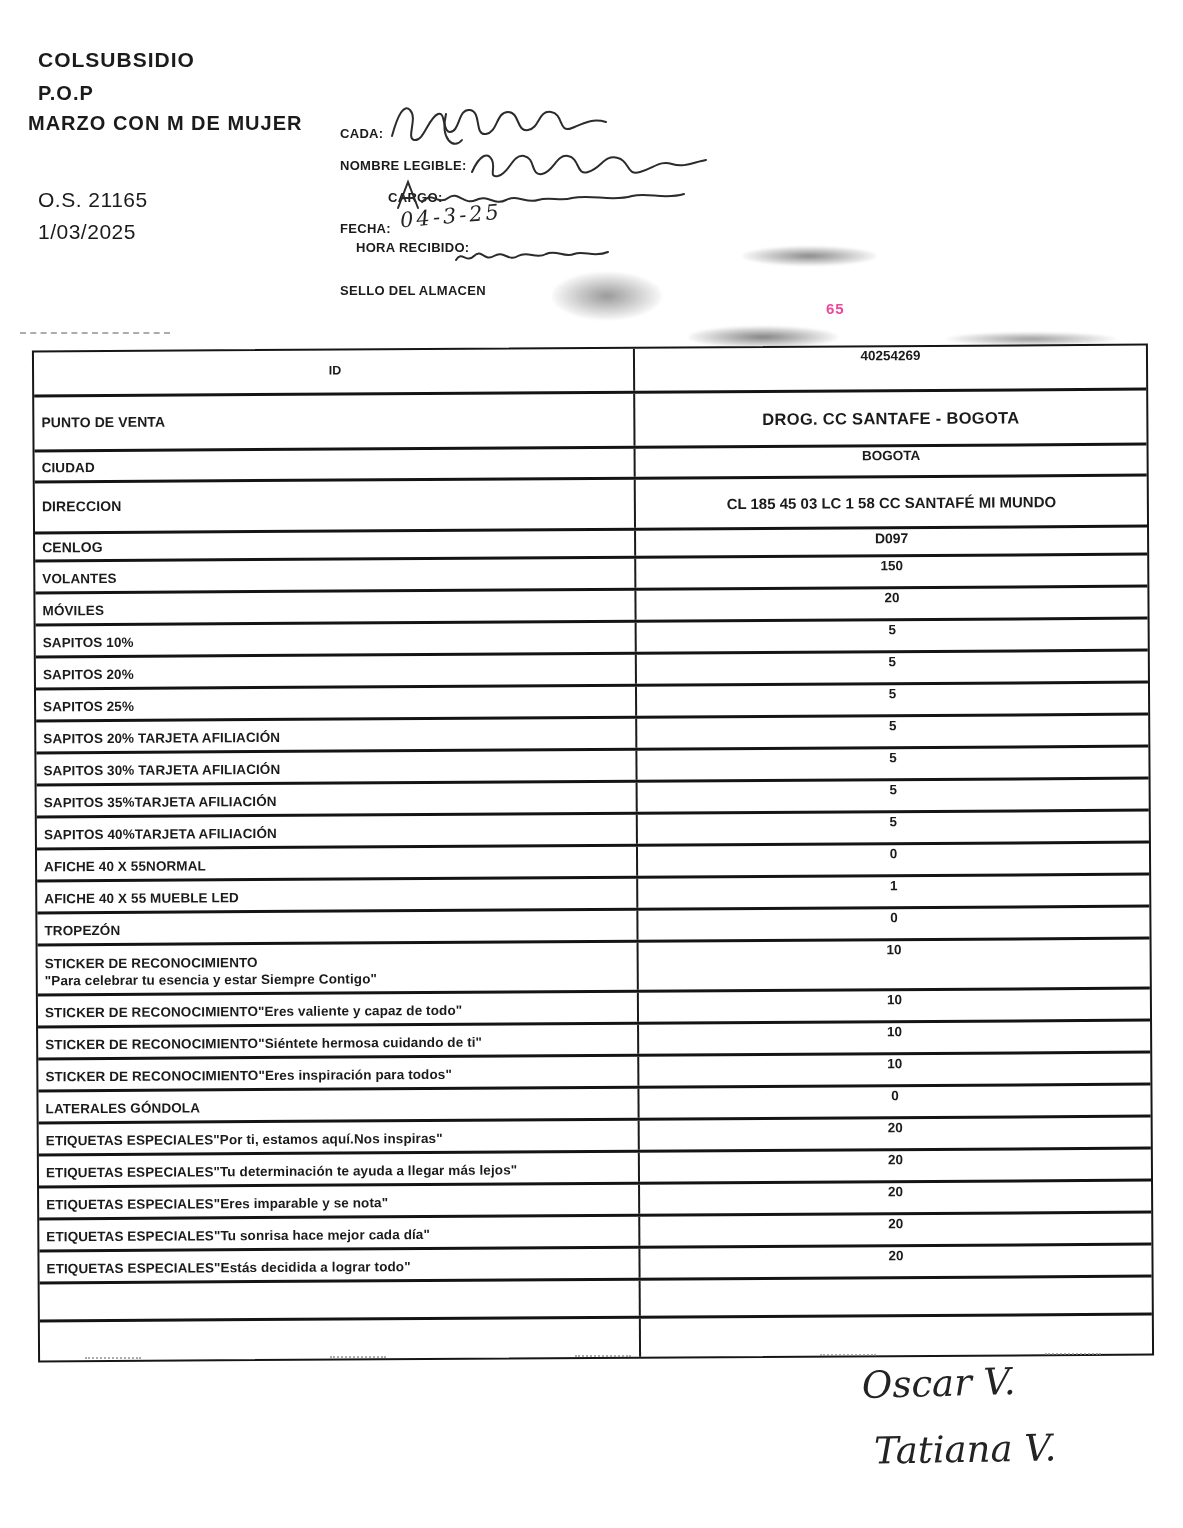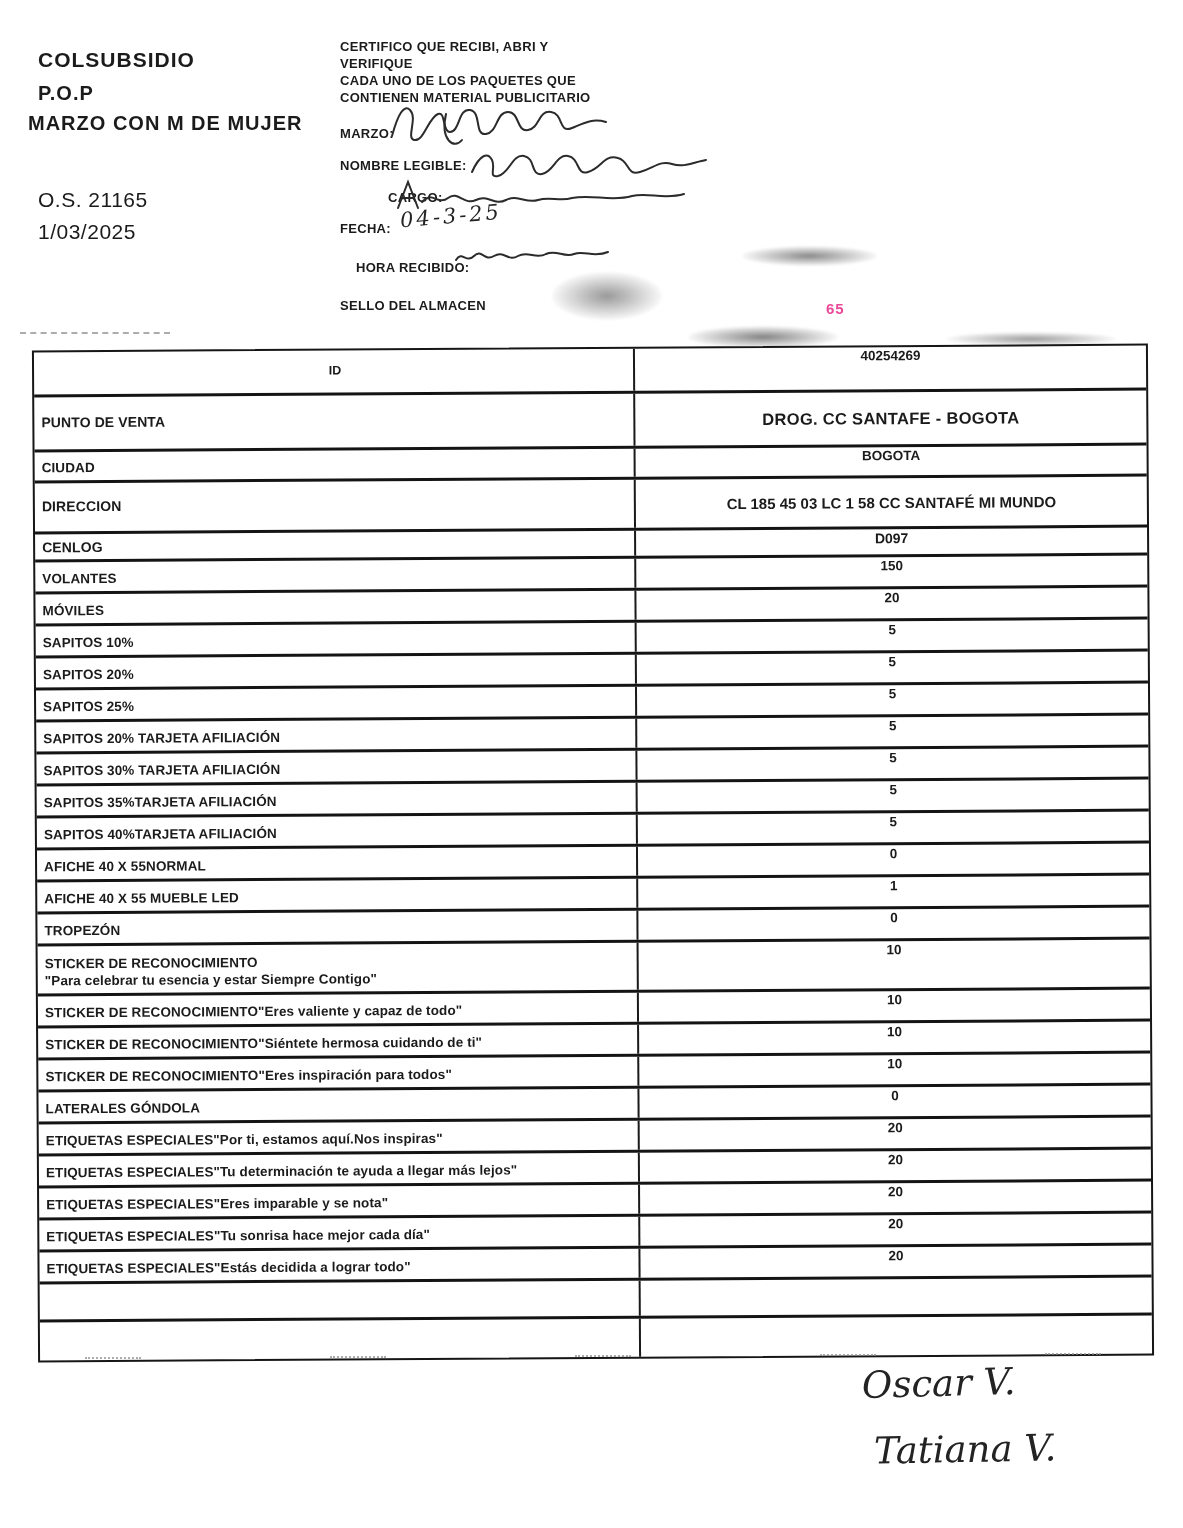--- a/index.html
+++ b/index.html
@@ -17,22 +17,22 @@
   .docdate { left:38px; top:220px; font-size:21px; font-weight:normal; letter-spacing:0.5px; }
 
   
   .cert { left:340px; top:38px; width:340px; }
   .cert div { font-size:13px; font-weight:bold; line-height:17px; letter-spacing:0.3px; }
   .flabel { font-size:13px; font-weight:bold; letter-spacing:0.3px; }
   .f-firma  { left:340px; top:126px; }
   .f-nombre { left:340px; top:158px; }
   .f-cargo  { left:340px; top:190px;margin-left:48px; }
   .f-fecha  { left:340px; top:221px; }
-  .f-hora   { left:340px; top:260px;padding-left:16px; }
-  .f-sello  { left:340px; top:298px; }
+  .f-hora   { left:340px; top:240px;padding-left:16px; }
+  .f-sello  { left:340px; top:283px; }
 
   
   .sig { position:absolute; }
   .sig path { stroke:#2b2b2b; stroke-width:2; fill:none; stroke-linecap:round; }
   .sig-firma  { left:388px; top:96px;  width:225px; height:56px; }
   .sig-nombre { left:468px; top:142px; width:245px; height:42px; }
   .sig-cargo  { left:392px; top:176px; width:300px; height:38px; }
   .sig-hora   { left:452px; top:242px; width:165px; height:26px; }
   .hand {
     font-family:"DejaVu Serif", serif; font-style:italic; color:#232323;
@@ -96,28 +96,22 @@
 <body>
 
 <div class="page">
 
   <div class="abs brand">COLSUBSIDIO</div>
   <div class="abs program">P.O.P</div>
   <div class="abs campaign">MARZO CON M DE MUJER</div>
   <div class="abs osnum">O.S. 21165</div>
   <div class="abs docdate">1/03/2025</div>
 
-  <div class="abs cert">
-    <div>CERTIFICO QUE RECIBI, ABRI Y</div>
-    <div>VERIFIQUE</div>
-    <div>CADA  UNO DE LOS PAQUETES QUE</div>
-    <div>CONTIENEN MATERIAL PUBLICITARIO</div>
-  </div>
-
-  <div class="abs flabel f-firma">MARZO:</div>
+
+  <div class="abs flabel f-firma">CADA:</div>
   <div class="abs flabel f-nombre">NOMBRE LEGIBLE:</div>
   <div class="abs flabel f-cargo">CARGO:</div>
   <div class="abs flabel f-fecha">FECHA:</div>
   <div class="abs flabel f-hora">HORA RECIBIDO:</div>
   <div class="abs flabel f-sello">SELLO DEL ALMACEN</div>
 
   <svg class="sig sig-firma" viewBox="0 0 225 56">
     <path d="M4 40 C10 18 16 8 22 14 C30 22 18 42 26 44 C36 46 40 22 50 18 C58 15 54 36 62 36 C72 36 70 12 82 14 C94 16 86 40 98 38 C110 36 108 16 120 16 C132 16 128 36 140 34 C152 32 150 14 163 16 C176 18 170 38 184 32 C196 27 204 22 218 26"></path>
     <path d="M58 18 C52 44 66 54 74 44"></path>
   </svg>

